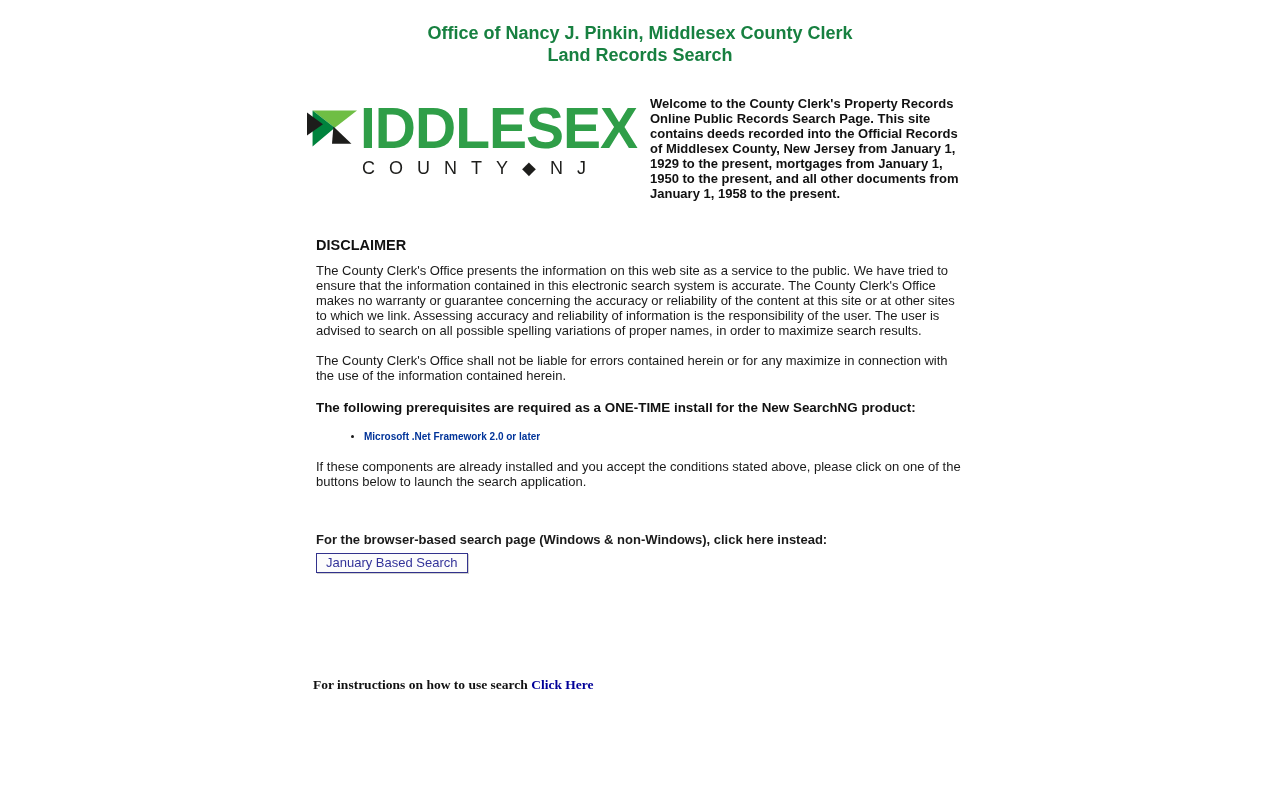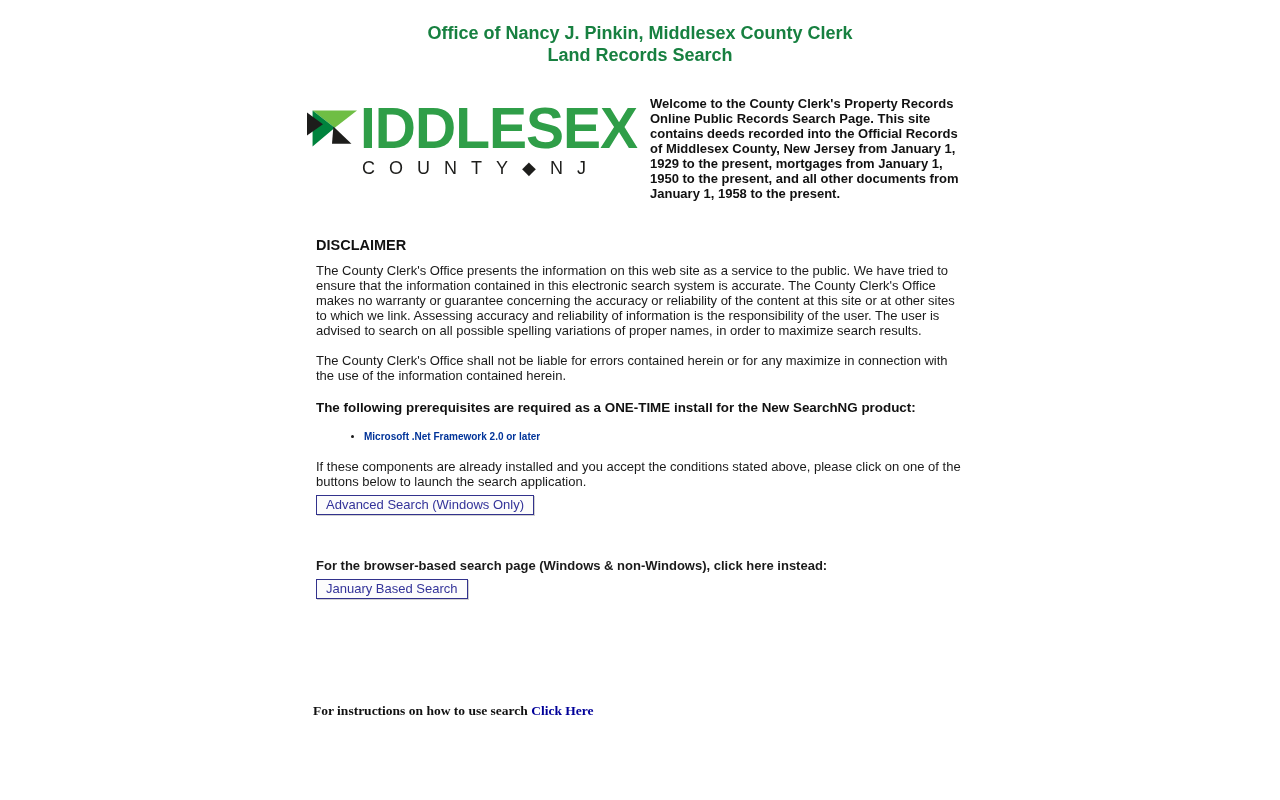--- a/index.html
+++ b/index.html
@@ -169,21 +169,20 @@
     <p class="prereq-heading">The following prerequisites are required as a ONE-TIME install for the New SearchNG product:</p>
 
     <ul class="prereq-list">
       <li>
         <a href="#" class="prereq-link">Microsoft .Net Framework 2.0 or later</a>
       </li>
     </ul>
 
     <p class="body-text">If these components are already installed and you accept the conditions stated above, please click on one of the buttons below to launch the search application.</p>
 
-    <button class="launch-button">Advanced Search (Windows Only)</button>
 
     <p class="body-text browser-note">For the browser-based search page (Windows &amp; non-Windows), click here instead:</p>
 
     <button class="launch-button">January Based Search</button>
 
     <p class="footer-line">
       <span>For instructions on how to use search</span>
       <a href="#" class="instructions-link">Click Here</a>
     </p>
 

